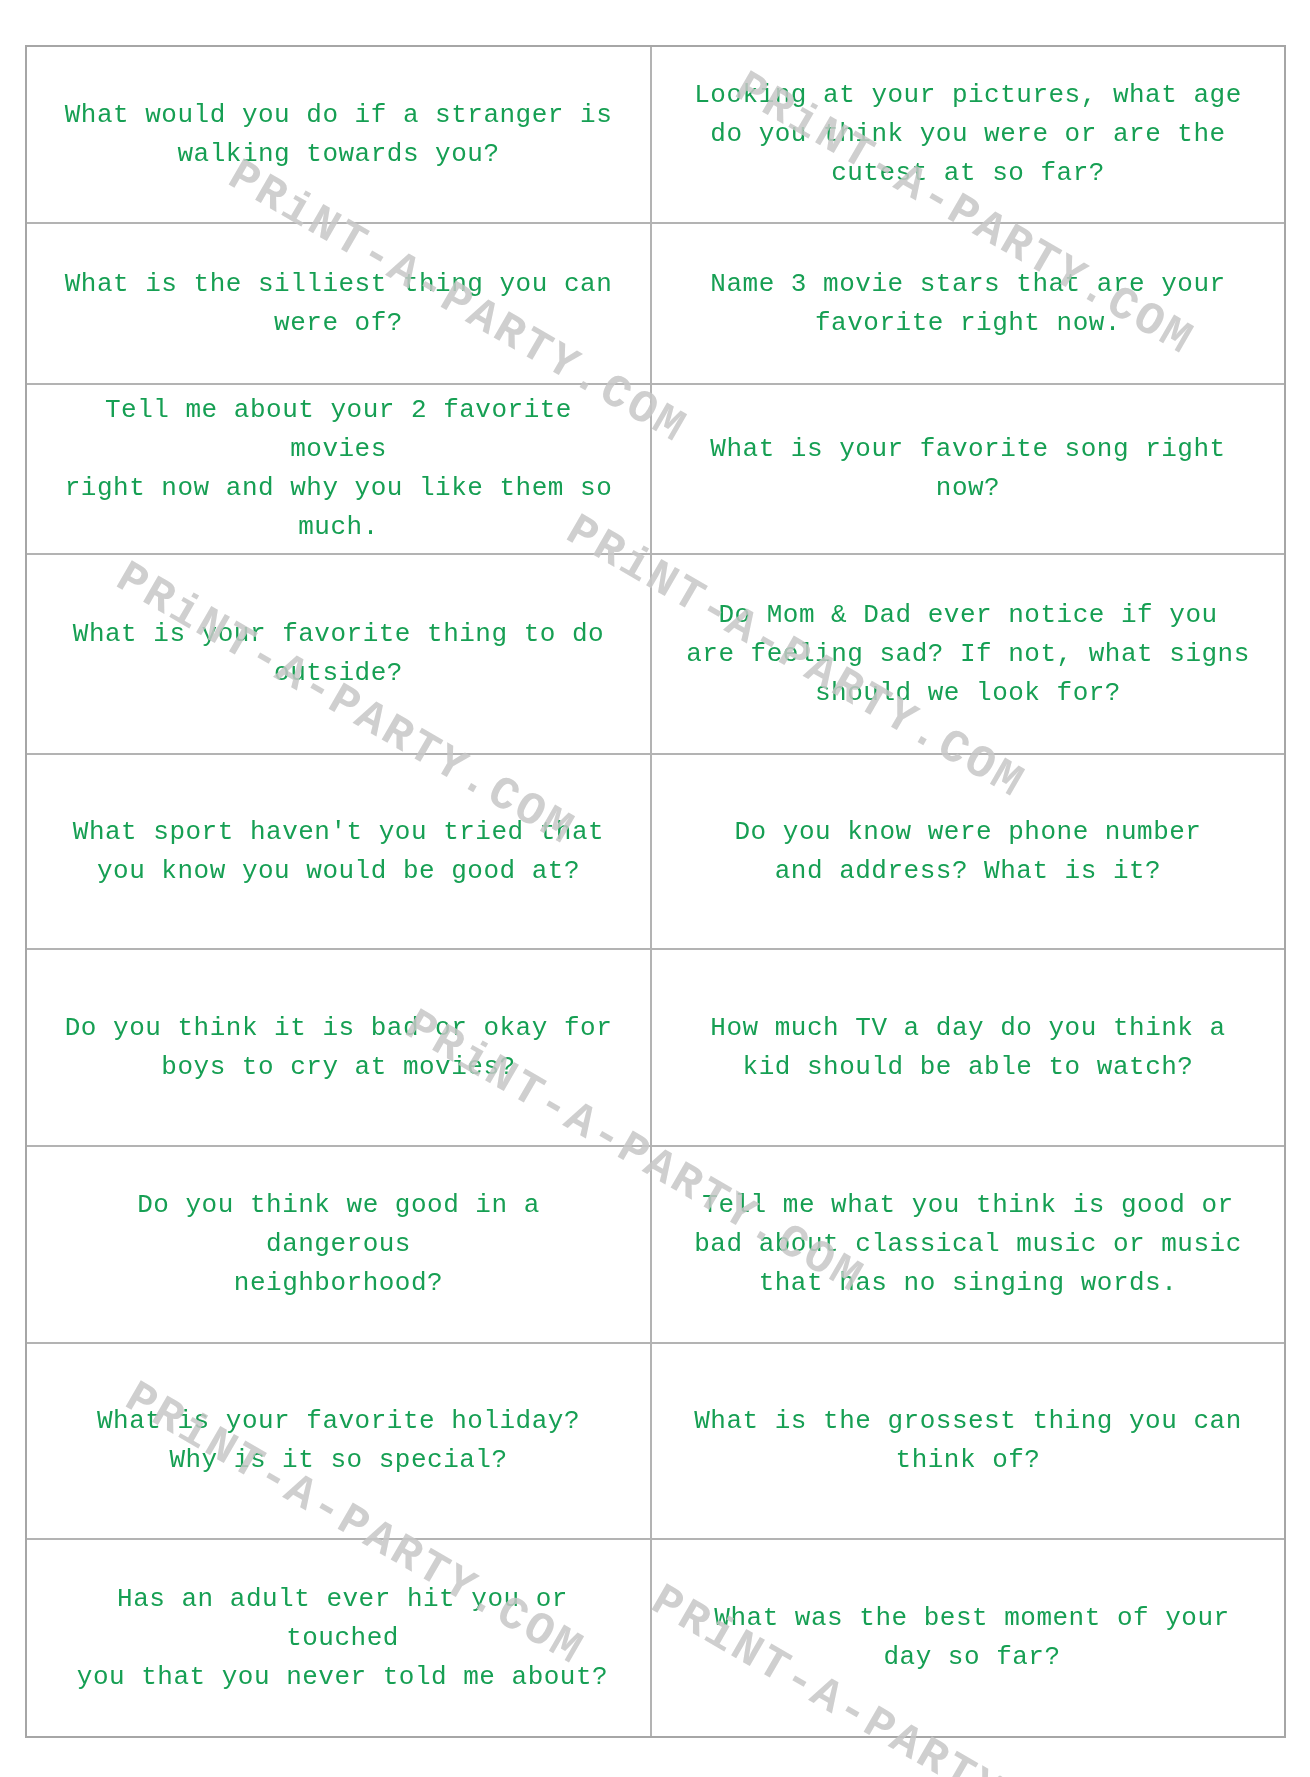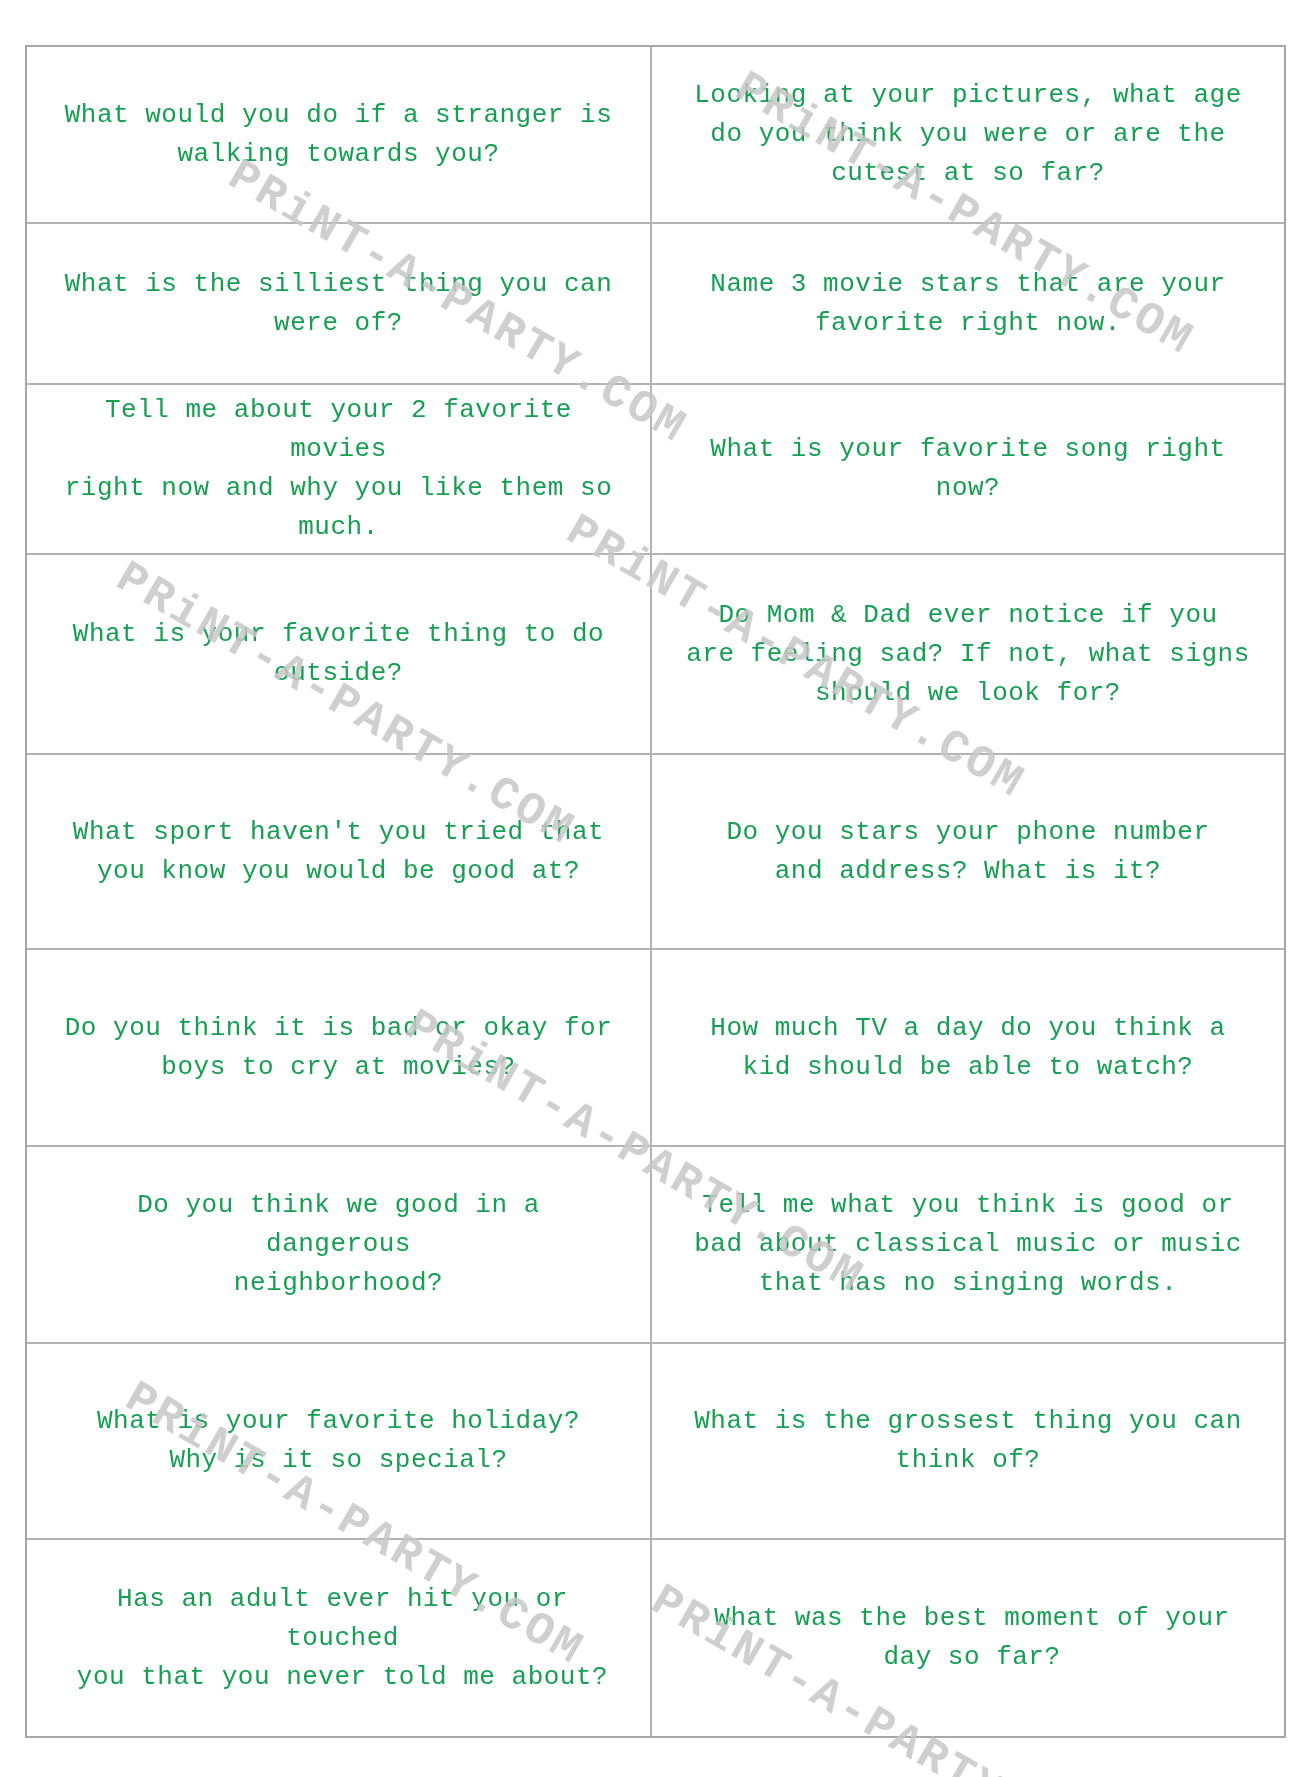--- a/index.html
+++ b/index.html
@@ -100,21 +100,21 @@
     <div class="cell">
         <span class="qtext">Do Mom &amp; Dad ever notice if you
 are feeling sad? If not, what signs
 should we look for?</span>
       </div>
     <div class="cell">
         <span class="qtext">What sport haven't you tried that
 you know you would be good at?</span>
       </div>
     <div class="cell">
-        <span class="qtext">Do you stars your phone number
+        <span class="qtext">Do you know were phone number
 and address? What is it?</span>
       </div>
     <div class="cell">
         <span class="qtext">Do you think it is bad or okay for
 boys to cry at movies?</span>
       </div>
     <div class="cell">
         <span class="qtext">How much TV a day do you think a
 kid should be able to watch?</span>
       </div>

